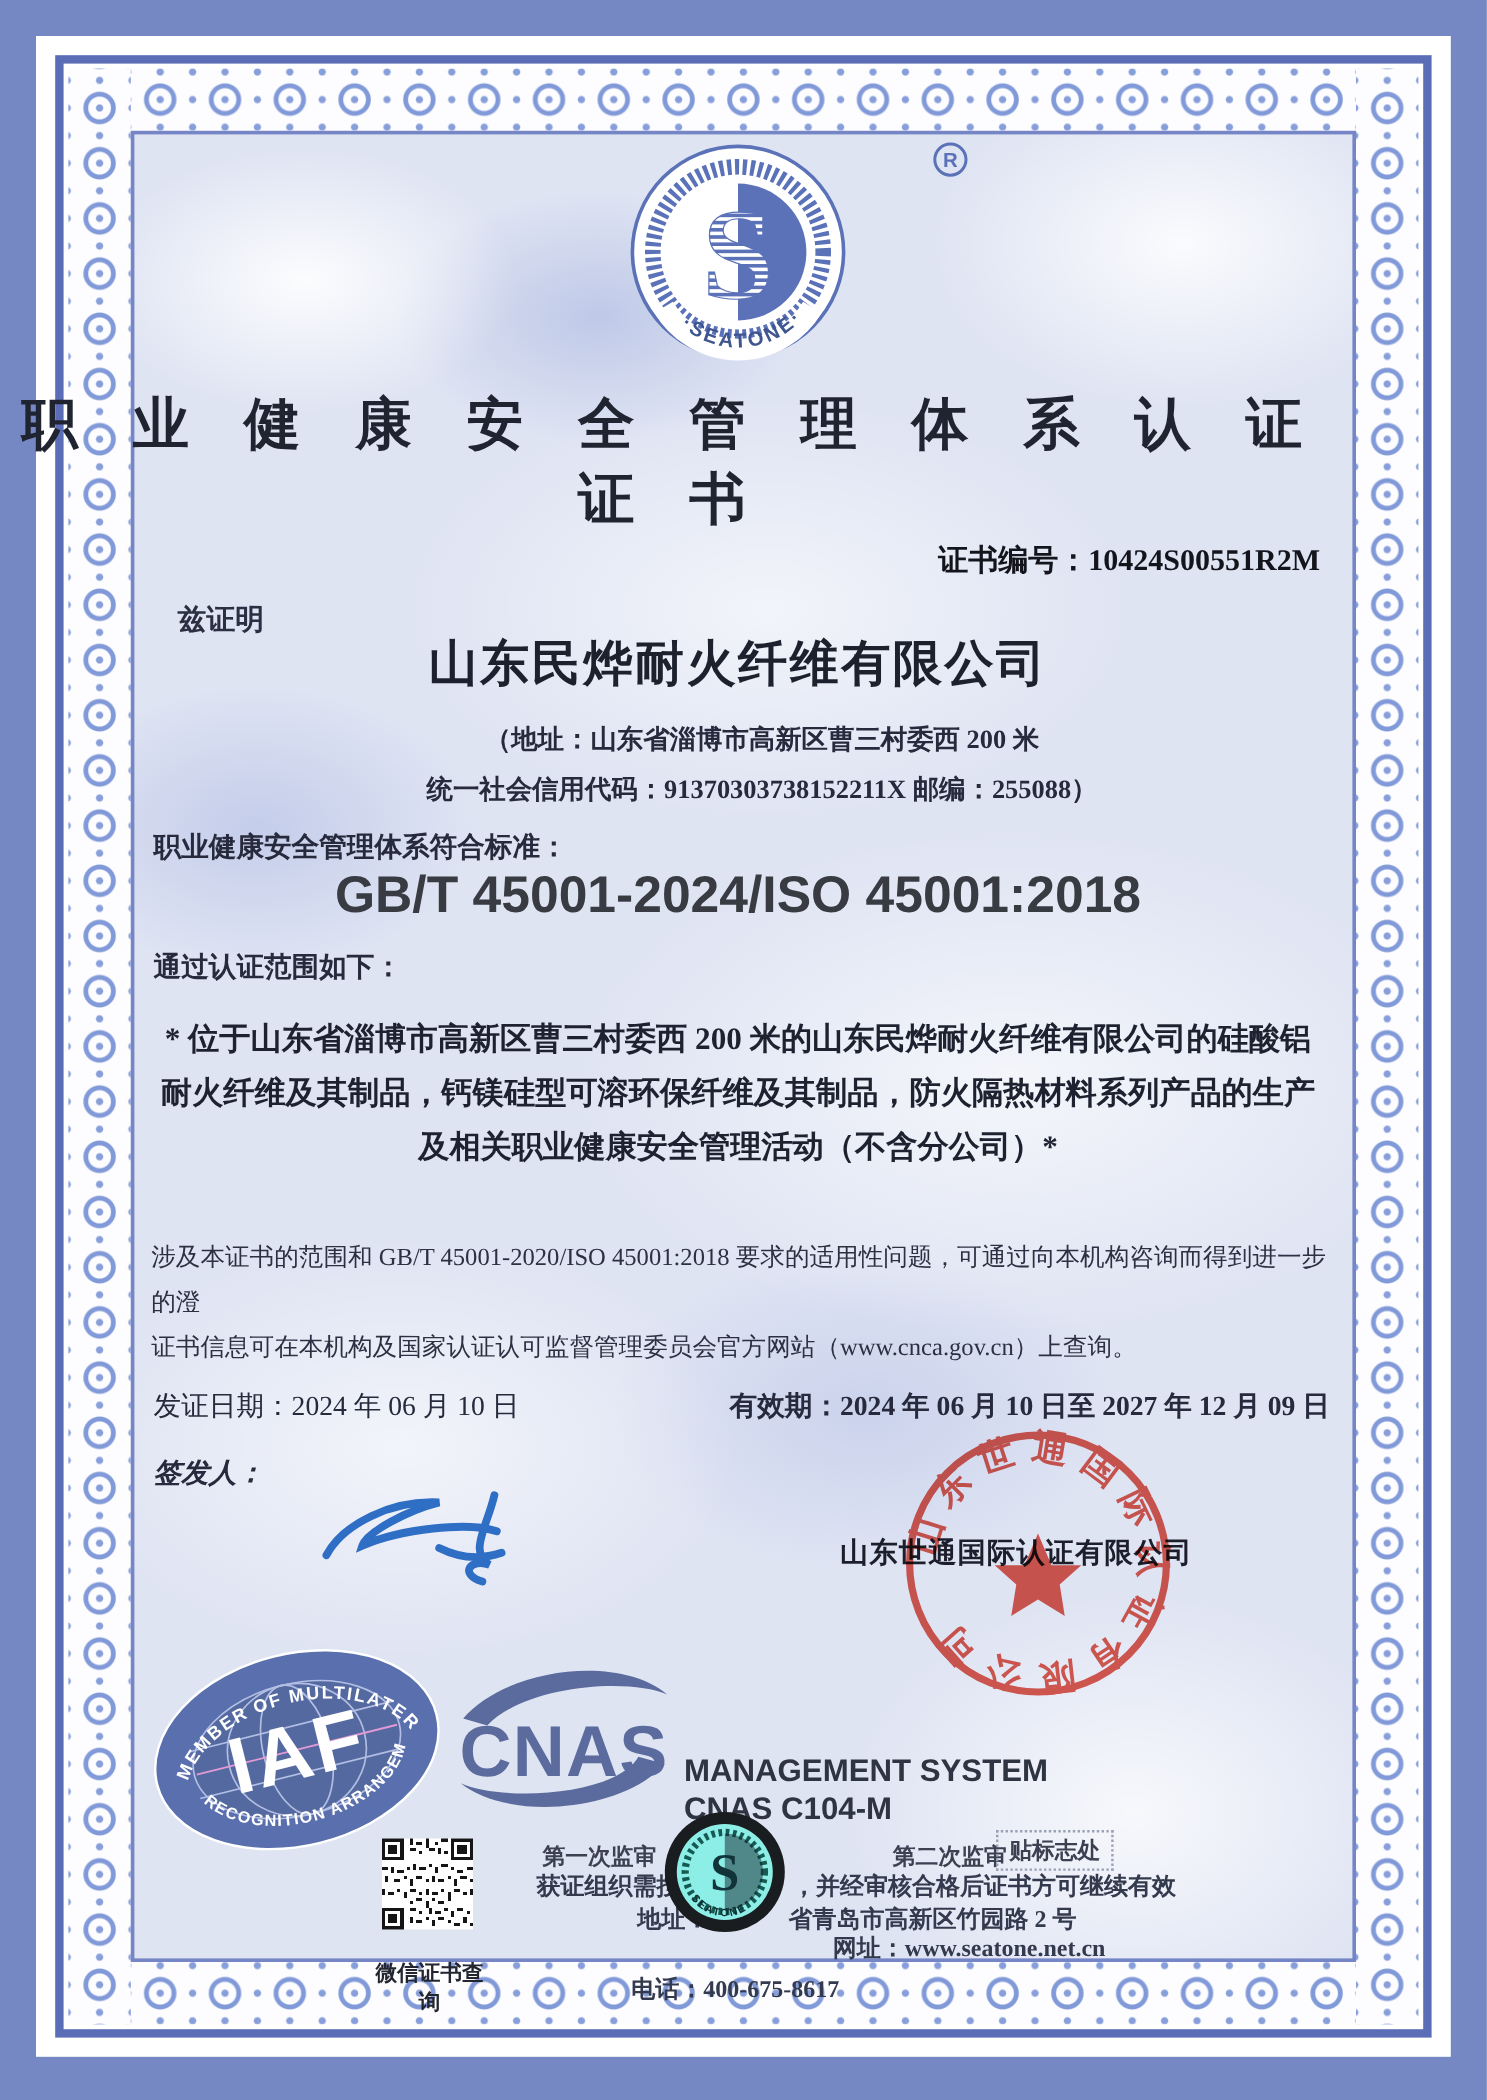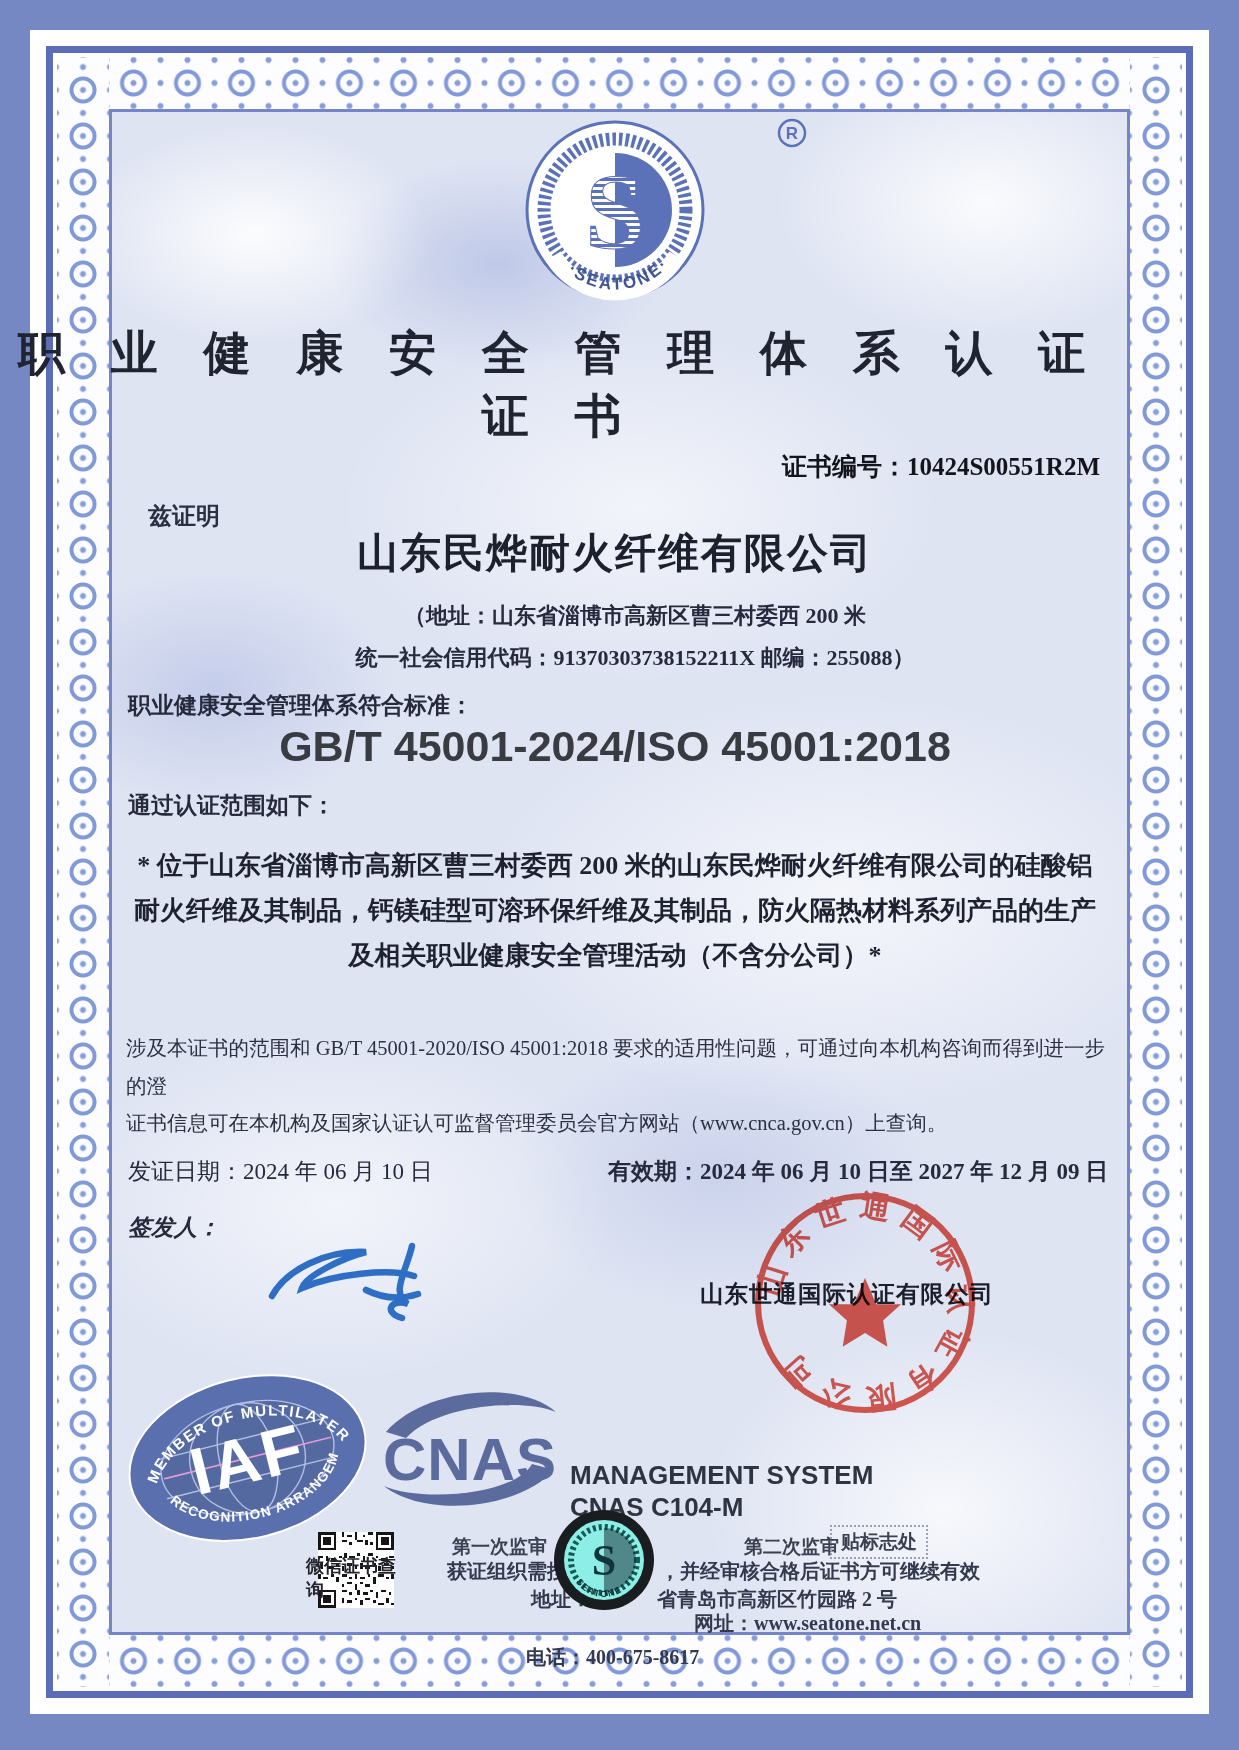--- a/index.html
+++ b/index.html
@@ -55,21 +55,21 @@
   .cnascode{left:570px;top:1492px;font-size:26px;font-weight:700;color:#2f3442;font-family:"Liberation Sans", sans-serif;}
   .audit1{left:452px;top:1534px;font-size:19px;color:#3c4152;font-weight:600;}
   .audit2{left:744px;top:1534px;font-size:19px;color:#3c4152;font-weight:600;}
   .sticker{left:830px;top:1525px;font-size:19px;color:#3c4152;border:2px dotted #9aa0b6;padding:2px 9px;font-weight:600;}
   .noteL{left:447px;top:1558px;font-size:20px;color:#343a4e;font-weight:600;}
   .noteR{left:660px;top:1558px;font-size:20px;color:#343a4e;font-weight:600;}
   .addrL{left:531px;top:1586px;font-size:20px;color:#343a4e;font-weight:600;}
   .addrR{left:657px;top:1586px;font-size:20px;color:#343a4e;font-weight:600;}
   .phone{left:526px;top:1610px;font-size:20px;color:#343a4e;font-weight:600;margin-top:34px;}
   .web{left:694px;top:1610px;font-size:20px;color:#343a4e;font-weight:600;}
-  .qrcap{left:306px;top:1554px;width:104px;text-align:left;font-size:18px;font-weight:700;color:#23262f;}
+  .qrcap{left:306px;top:1632px;width:104px;text-align:center;font-size:18px;font-weight:700;color:#23262f;}
   .stamp{mix-blend-mode:multiply;opacity:.9;}
   .iafwrap{transform:rotate(-14deg);}
 </style>
 </head>
 <body>
 
 <div class="page">
   <div class="mat"></div>
   <div class="frame-line"></div>
   <div class="band band-top"></div>

